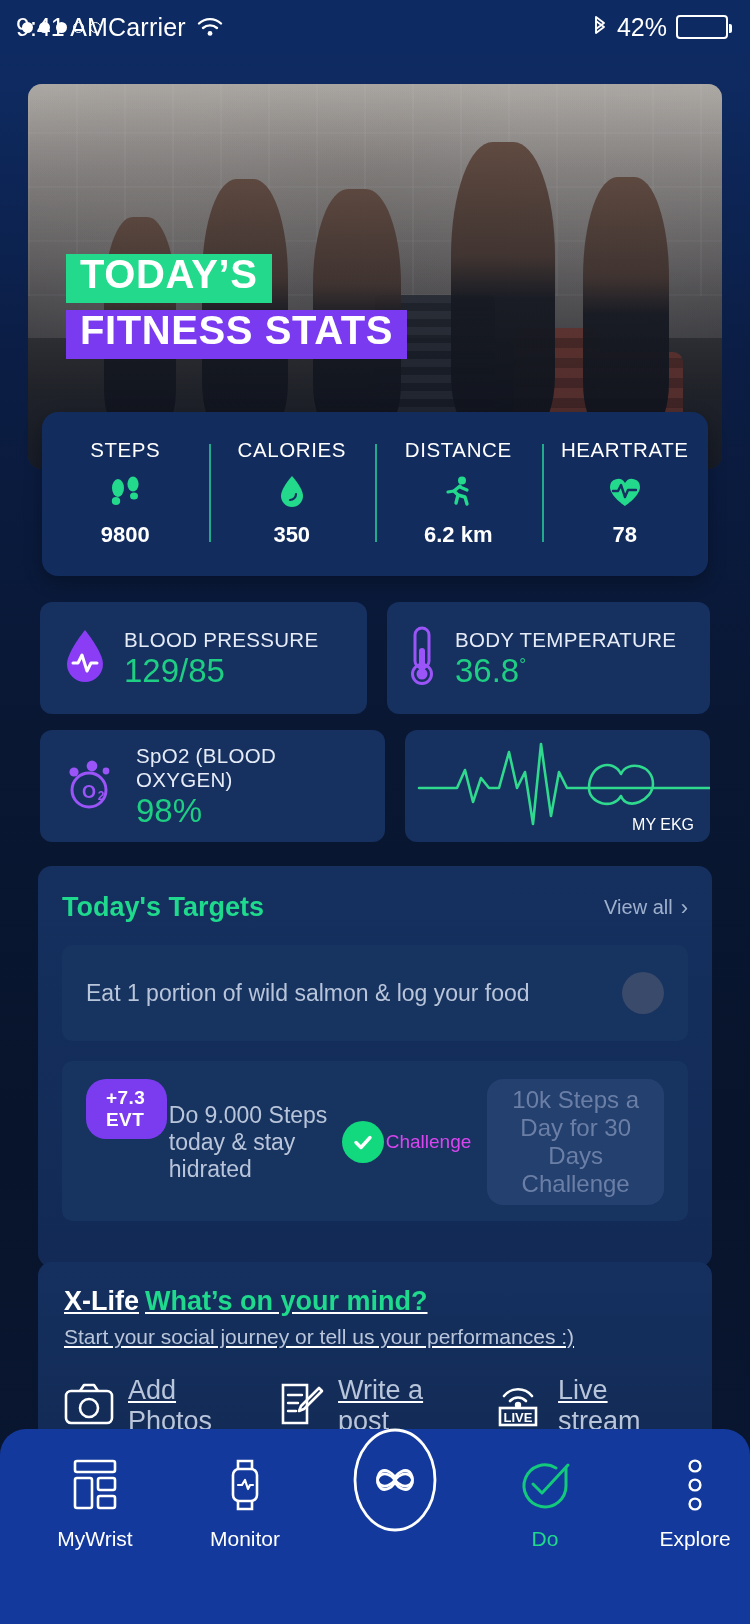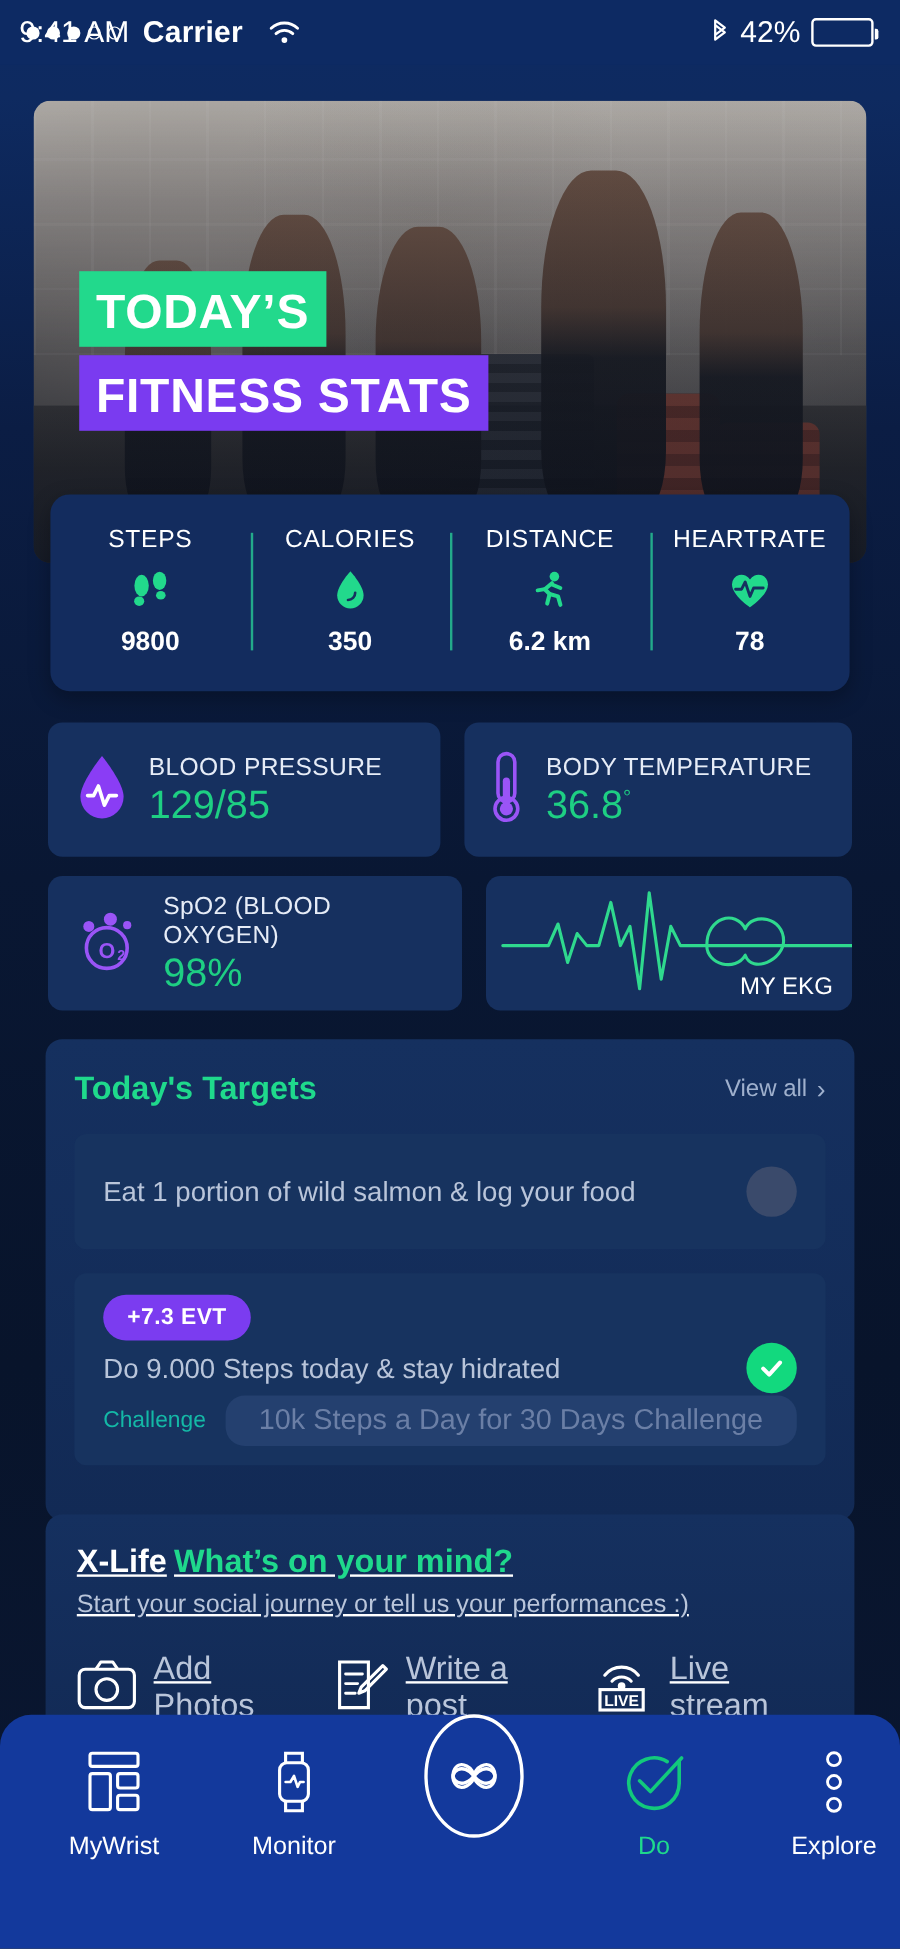--- a/index.html
+++ b/index.html
@@ -15,21 +15,21 @@
   }
 
   
   .statusbar {
     height: 54px;
     background: #0d2a63;
     display: flex; align-items: center;
     padding: 0 22px;
     position: relative;
   }
-  .sb-left { display: flex; align-items: center; gap: 18px; font-weight: bold; }
+  .sb-left { display: flex; align-items: center; gap: 7px; }
   .dots { display: flex; gap: 6px; align-items: center; }
   .dot { width: 11px; height: 11px; border-radius: 50%; }
   .dot.on { background: #fff; }
   .dot.off { background: transparent; border: 1.6px solid #fff; }
   .carrier { font-size: 25px; letter-spacing: .2px; }
   .wifi { width: 26px; height: 20px; position: relative; margin-left: 4px; }
   .sb-time {
     position: absolute; left: 16px; right: 0; text-align: left;
     font-size: 25px; font-weight: 400;
   }
@@ -95,21 +95,21 @@
     position: absolute; bottom: 14%; left: 50%; width: 120px; height: 120px;
     background: repeating-linear-gradient(0deg, #2c2e33 0 8px, #1b1d21 8px 16px);
     border-radius: 6px; opacity: .85;
   }
   .hero-tint { position: absolute; inset: 0; background: linear-gradient(180deg, rgba(10,25,60,.10), rgba(8,20,46,.35)); }
 
   .hero-badges { position: absolute; left: 38px; bottom: 110px; }
   .badge-green, .badge-purple {
     display: inline-block;
     font-size: 40px; font-weight: 700; letter-spacing: .6px;
-    color: #fff; padding: 14px 14px 9px 14px; line-height: 1;
+    color: #fff; padding: 0 14px 9px 14px; line-height: 1;
   }
   .badge-green { background: #22d98c; margin-bottom: 7px; }
   .badge-purple { background: #7a3bf0; }
 
   
   .stats {
     position: absolute; left: 42px; right: 42px; top: 412px;
     background: #132c5e;
     border-radius: 16px;
     padding: 26px 0 28px 0;
@@ -140,56 +140,56 @@
   .vtexts { display: flex; flex-direction: column; gap: 2px; }
   .vlabel { font-size: 20.5px; color: #e6ecf7; letter-spacing: .3px; }
   .vvalue { font-size: 33px; font-weight: 400; color: #1ecf83; line-height: 1.05; }
   .vvalue .deg { font-size: 17px; vertical-align: super; }
   .ekgcard {
     flex: 1; background: #16305f; border-radius: 12px; height: 112px;
     position: relative; overflow: hidden;
   }
   .ekg-label {
     position: absolute; right: 16px; bottom: 8px;
-    font-size: 20px; color: #fff;
+    font-size: 16px; color: #fff;
   }
 
   
   .targets {
     position: absolute; left: 38px; right: 38px; top: 866px;
     background: linear-gradient(180deg, #15305f, #122a55);
     border-radius: 14px; padding: 26px 24px 26px 24px;
   }
   .targets-head { display: flex; align-items: center; margin-bottom: 22px; }
   .targets-title { font-size: 27px; font-weight: 700; color: #1fd98c; }
   .view-all { margin-left: auto; font-size: 20px; color: #9fb0cd; display: flex; align-items: center; gap: 8px; }
   .chev { font-size: 22px; line-height: 1; }
   .target-item {
     background: #17335f; border-radius: 10px;
     padding: 22px 24px; display: flex; align-items: center; gap: 14px;
     margin-bottom: 20px; min-height: 96px;
   }
-  .target-item.second { flex-direction: column; align-items: stretch; gap: 2px; padding: 18px 24px 16px 24px; }
+  .target-item.second { align-items: stretch; gap: 2px; padding: 18px 24px 16px 24px; }
   .t-text { font-size: 23px; color: #b9c5da; flex: 1; }
   .circle-empty {
     width: 42px; height: 42px; border-radius: 50%;
     background: #3a4a6b; flex: none;
   }
   .evt-badge {
     display: inline-block; background: #7b3cf0; color: #fff;
     font-size: 19px; font-weight: 700; border-radius: 20px;
     padding: 8px 20px; letter-spacing: .4px; align-self: flex-start;
   }
   .t-row2 { display: flex; align-items: center; gap: 14px; }
   .check-circle {
     width: 42px; height: 42px; border-radius: 50%; background: #12d97e;
     display: flex; align-items: center; justify-content: center; flex: none;
   }
   .t-row3 { display: flex; align-items: center; gap: 16px; }
-  .chal-label { font-size: 19px; color: #14b8a6; }
+  .chal-label { font-size: 19px; color: #d946ef; }
   .chal-pill {
     background: #24406f; border-radius: 16px; color: #6b7fa6;
     font-size: 24px; padding: 7px 22px; flex: 1; text-align: center;
   }
 
   
   .xlife {
     position: absolute; left: 38px; right: 38px; top: 1262px;
     background: linear-gradient(180deg, #15305f, #122a55);
     border-radius: 14px; padding: 24px 26px 30px 26px; text-decoration: underline;

